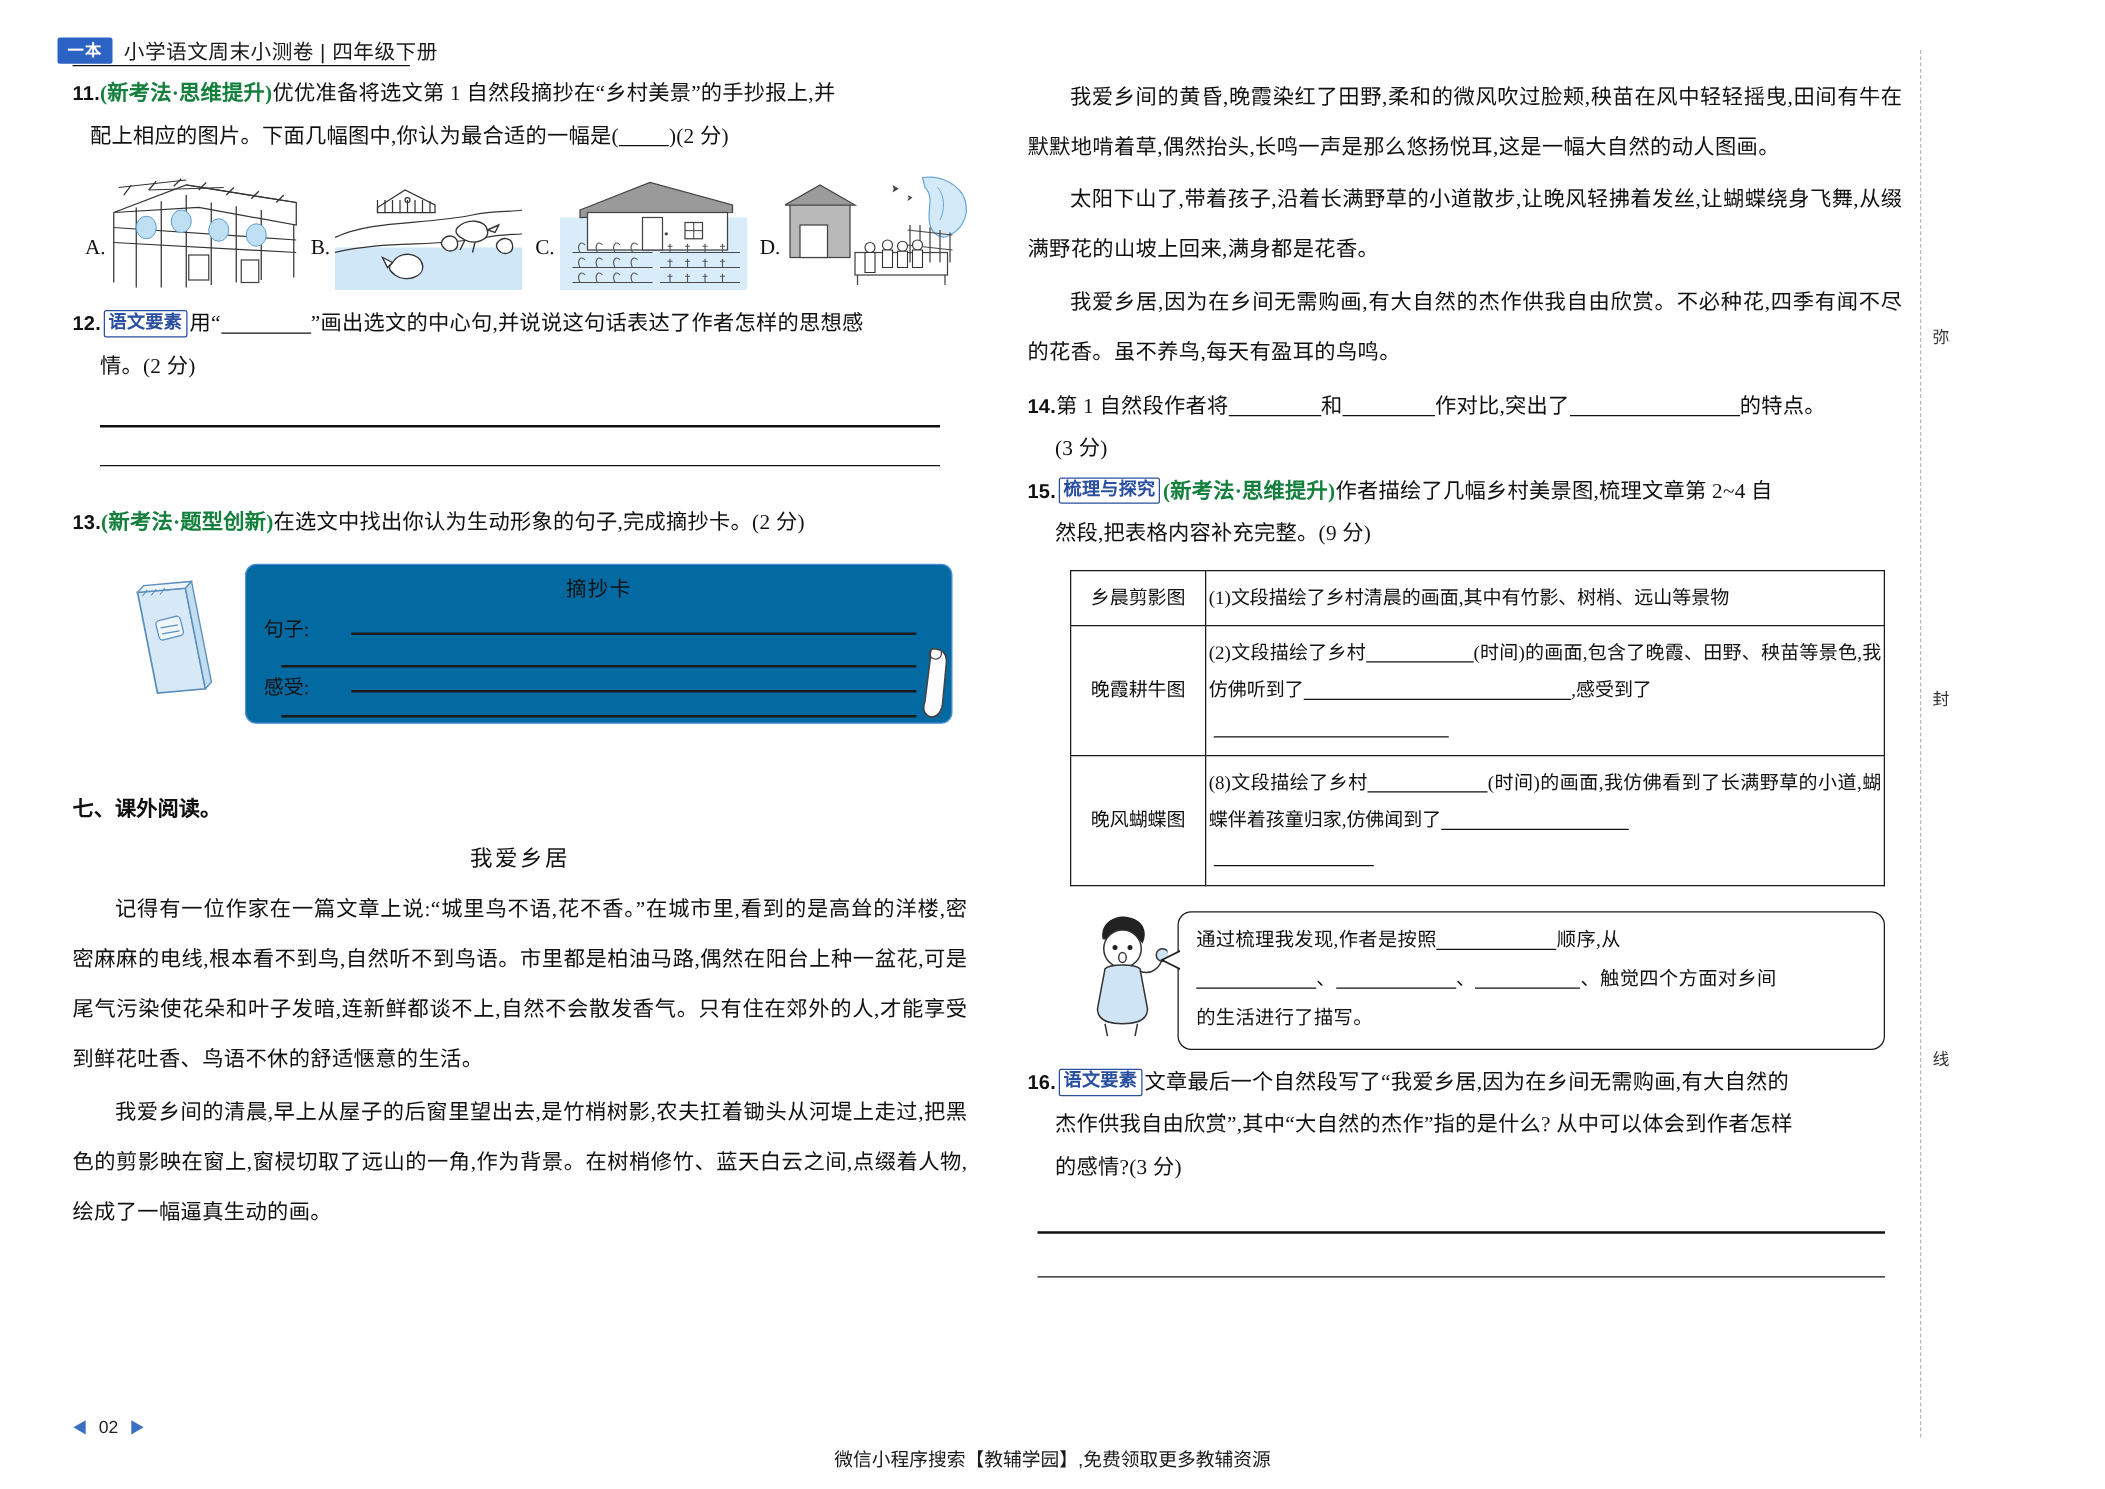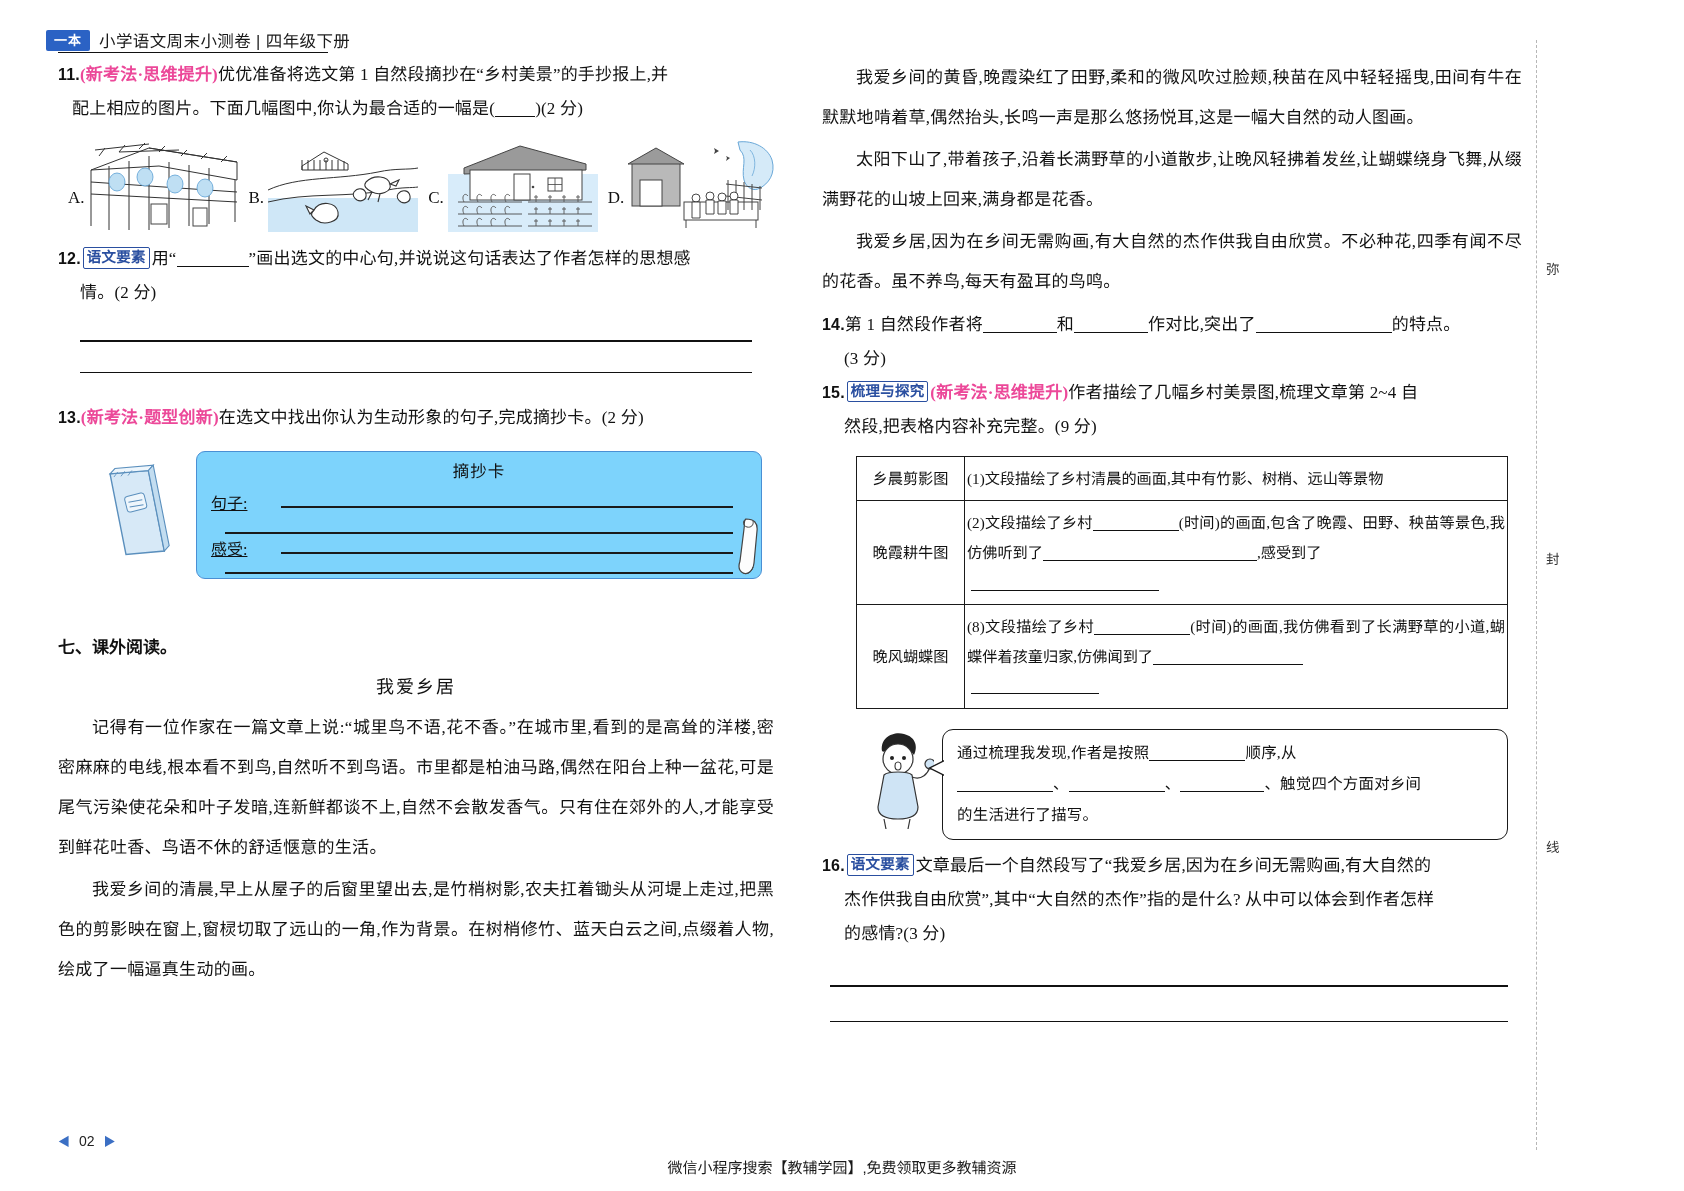--- a/index.html
+++ b/index.html
@@ -31,21 +31,21 @@
 
   
   .vsep { position:absolute; left:1536px; top:40px; height:1110px; width:1px;
           border-left:1px dashed #b6b6b6; }
   .vmark { position:absolute; left:1546px; font-size:13.5px; color:#333;
            font-family:"Liberation Sans", sans-serif; }
 
   
   .q { font-size:17px; line-height:2.0; letter-spacing:.2px; }
   .q b, .qnum { font-weight:bold; font-family:"Liberation Sans", sans-serif; font-size:16px; }
-  .tag-blue { color:#ec4899; font-weight:bold; }
+  .tag-blue { color:#15803d; font-weight:bold; }
   .tag-box {
     display:inline-block; border:1.2px solid #2a4fa0; color:#2a4fa0;
     padding:0px 3px; margin:0 2px; font-size:14.5px; font-weight:bold;
     border-radius:2px; line-height:1.35; vertical-align:2px;
   }
   .fill { display:inline-block; border-bottom:1.4px solid #111; vertical-align:-3px; }
 
   
   .passage { font-size:17px; line-height:2.35; letter-spacing:.3px; text-align:justify; }
   .passage p { margin:0 0 2px 0; text-indent:2em; }
@@ -60,25 +60,25 @@
   
   .opts { display:flex; gap:10px; margin:14px 0 10px 10px; align-items:flex-end; }
   .opt { display:flex; align-items:flex-end; gap:4px; }
   .opt-lbl { font-size:17px; font-family:"Liberation Serif", serif; padding-bottom:24px; }
   .pic { width:150px; height:92px; border:0; background:#fff; position:relative; overflow:hidden; }
 
   
   .card-wrap { position:relative; margin:16px 0 0 110px; width:596px; height:130px; }
   .card {
     position:absolute; left:28px; top:0; width:566px; height:128px;
-    border:1.6px solid #4a8fd4; border-radius:9px; background:#7dd3fc;
+    border:1.6px solid #4a8fd4; border-radius:9px; background:#0369a1;
   }
   .card-title { text-align:center; font-size:16.5px; padding-top:6px; letter-spacing:1px; }
   .card-line { position:absolute; height:1.6px; background:#1a1a1a; }
-  .card-lbl { position:absolute; font-size:16px;text-decoration:underline; }
+  .card-lbl { position:absolute; font-size:16px; }
 
   
   .bookicon { position:absolute; left:-62px; top:8px; width:74px; height:104px; }
   
   .scrollicon { position:absolute; right:-6px; top:64px; width:26px; height:62px; }
 
   
   table.grid { border-collapse:collapse; margin:12px 0 0 34px; width:652px;
                font-size:15.2px; line-height:1.95; }
   table.grid td { border:1.3px solid #1a1a1a; padding:7px 2px; vertical-align:middle; }

